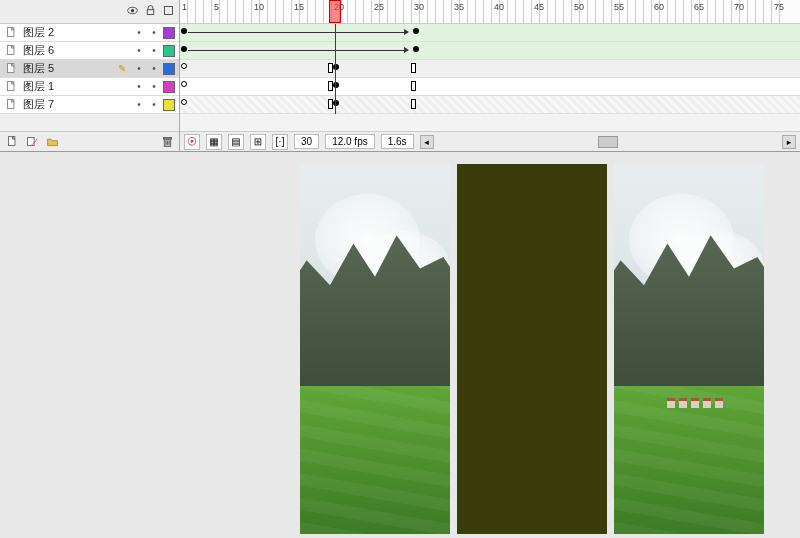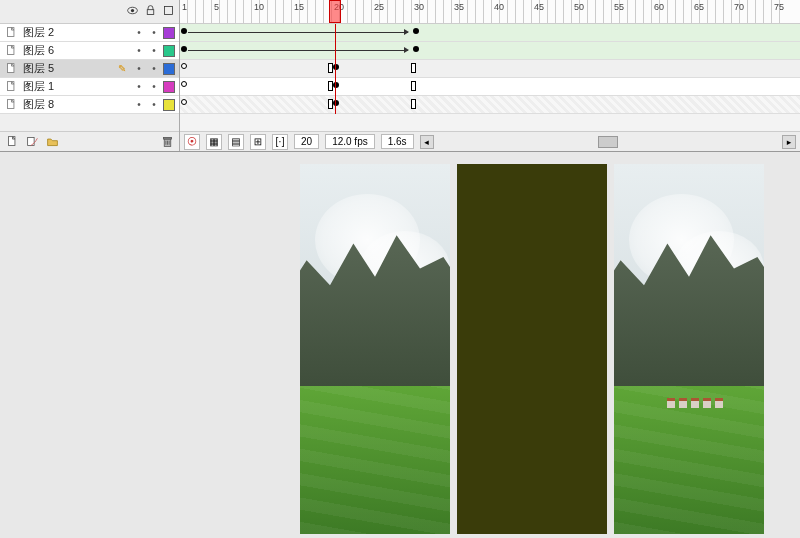--- a/index.html
+++ b/index.html
@@ -147,21 +147,21 @@
     <span class="layer-dot">•</span>
     <span class="layer-swatch" style="background:#d63dbf"></span>
         </div>
         <div class="layer-row">
     <span class="layer-icon">
       <svg class="page-icon" viewBox="0 0 16 16">
               <rect x="3" y="2" width="8" height="11" fill="#fff" stroke="#777"></rect>
               <path d="M8 2 L11 5 L8 5 Z" fill="#eee" stroke="#777"></path>
             </svg>
     </span>
-    <span class="layer-name">图层 8</span>
+    <span class="layer-name">图层 7</span>
     <span class="layer-pencil"></span>
     <span class="layer-dot">•</span>
     <span class="layer-dot">•</span>
     <span class="layer-swatch" style="background:#e8e23a"></span>
         </div>
       </div>
     <div class="layers-spacer"></div>
     <div class="layers-footer">
       <span class="footer-btn">
         <svg class="page-icon" viewBox="0 0 16 16">
@@ -307,21 +307,21 @@
           <div class="kf rect" style="left: 231px;"></div>
         </div>
       </div>
     <div class="tracks-empty"></div>
     <div class="timeline-footer">
       <span class="tf-btn" style="color:#c33">⦿</span>
       <span class="tf-btn">▦</span>
       <span class="tf-btn">▤</span>
       <span class="tf-btn">⊞</span>
       <span class="tf-btn">[·]</span>
-      <span class="tf-val">20</span>
+      <span class="tf-val">30</span>
       <span class="tf-val">12.0 fps</span>
       <span class="tf-val">1.6s</span>
       <div class="tf-track">
         <span class="tf-scroll-l">◂</span>
         <span style="flex:1"></span>
         <span class="tf-scroll-thumb"></span>
         <span style="flex:1"></span>
         <span class="tf-scroll-r">▸</span>
       </div>
     </div>

